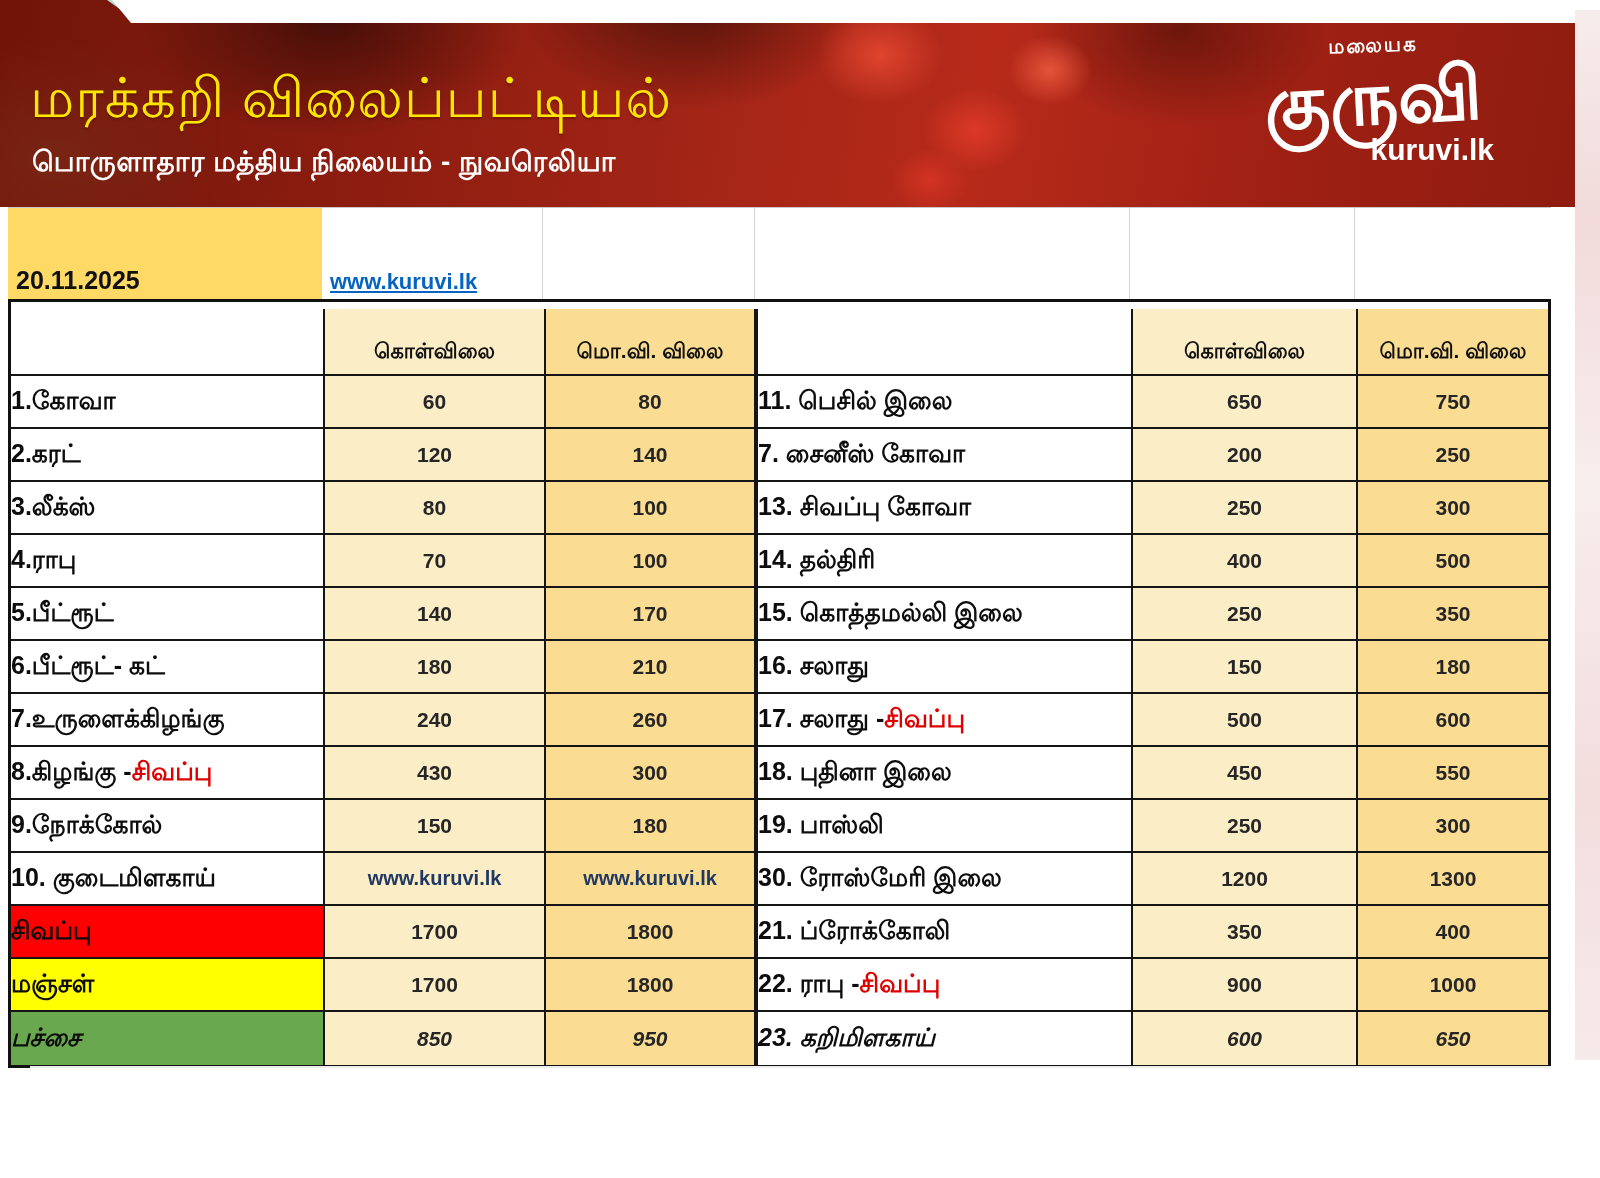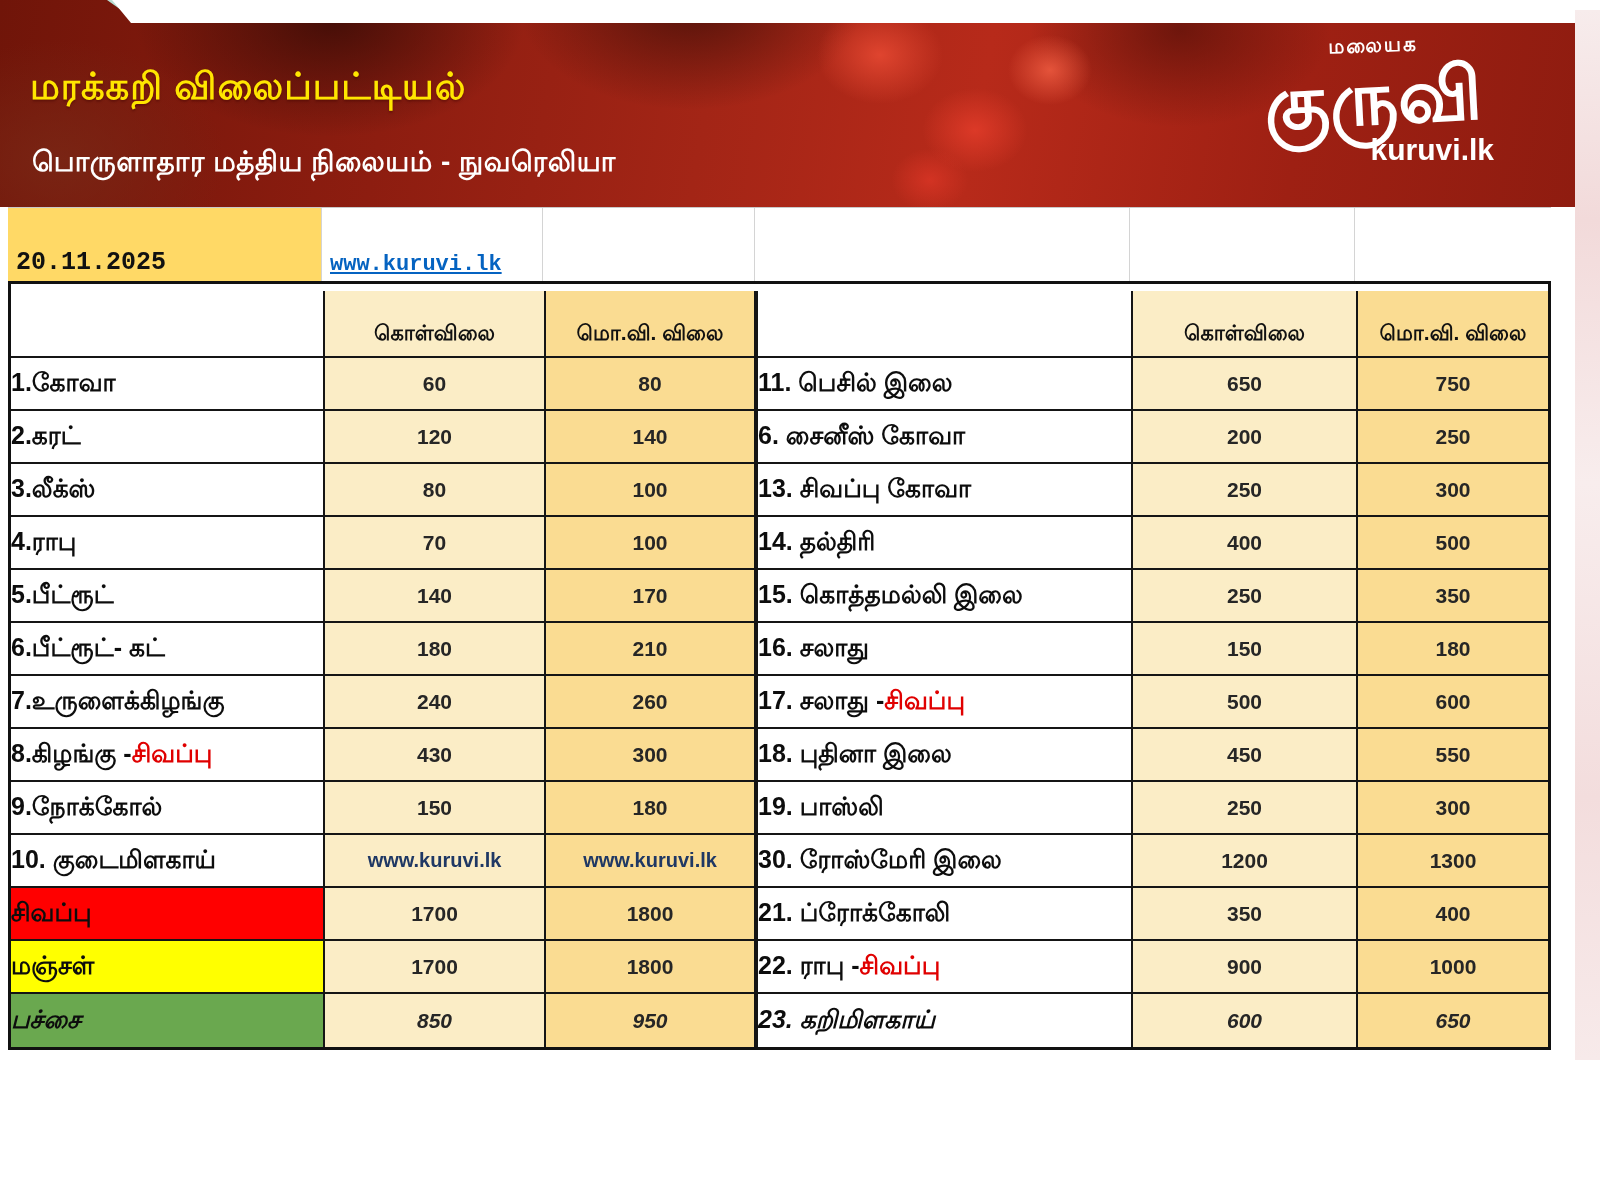--- a/index.html
+++ b/index.html
@@ -30,41 +30,41 @@
   }
   .top-teal {
     position:absolute; left:107px; top:0; width:26px; height:11px; background:#b9ddd2;
     clip-path:polygon(0 0,100% 0,60% 100%);
   }
   .edge-strip {
     position:absolute; right:0; top:10px; width:25px; height:1050px;
     background:linear-gradient(180deg,#f7ecec,#f2dada 20%,#f8eded 45%,#f3dddd 75%,#f7eaea);
   }
   .hero-title {
-    position:absolute; left:30px; top:66px; color:#ffe600; font-weight:bold;
-    font-size:37px; letter-spacing:1px; text-shadow:0 2px 2px rgba(60,0,0,.35);
+    position:absolute; left:30px; top:66px; color:#ffe600; font-weight:normal;
+    font-size:55px; letter-spacing:1px; text-shadow:0 2px 2px rgba(60,0,0,.35);
   }
   .hero-subtitle {
     position:absolute; left:32px; top:146px; color:#ffffff; font-weight:bold;
     font-size:28px; letter-spacing:.5px;
   }
   .logo {
     position:absolute; left:1238px; top:34px; width:270px; height:165px;
     color:#ffffff; text-align:center;
   }
   .logo-small { font-size:20px; font-weight:bold; transform:rotate(-2deg); letter-spacing:2px; }
   .logo-main  { font-size:74px; font-weight:bold; line-height:80px; transform:rotate(-3deg); }
   .logo-site  { font-size:30px; font-weight:bold; text-align:right; padding-right:14px; margin-top:-6px; }
 
   
   .sheet { position:absolute; left:8px; top:207px; width:1543px; }
 
   .info-row {
     display:grid; grid-template-columns:314px 221px 212px 375px 225px 190px;
-    height:74px; border-top:1px solid #c9c9c9;font-family:Liberation Mono, monospace;
+    height:92px; border-top:1px solid #c9c9c9;
   }
   .info-cell { border-right:1px solid #d4d4d4; display:flex; align-items:flex-end; padding:4px 8px; }
   .info-date { background:#ffd966; font-weight:bold; font-size:25px; color:#111; }
   .info-link a, .info-link span {
     color:#0563c1; text-decoration:underline; font-weight:600; font-size:22px;
   }
 
   .price-table {
     display:grid; grid-template-columns:314px 221px 212px 375px 225px 190px;
     grid-template-rows:74px repeat(13,53px);
@@ -151,21 +151,21 @@
           <span>11. பெசில் இலை</span>
         </div>
         <div class="cell c-num bg-buy">650</div>
         <div class="cell c-num bg-sell last-col">750</div>
         <div class="cell c-item ">
           <span>2.கரட்</span>
         </div>
         <div class="cell c-num bg-buy">120</div>
         <div class="cell c-num bg-sell mid-col">140</div>
         <div class="cell c-item ">
-          <span>6. சைனீஸ் கோவா</span>
+          <span>7. சைனீஸ் கோவா</span>
         </div>
         <div class="cell c-num bg-buy">200</div>
         <div class="cell c-num bg-sell last-col">250</div>
         <div class="cell c-item ">
           <span>3.லீக்ஸ்</span>
         </div>
         <div class="cell c-num bg-buy">80</div>
         <div class="cell c-num bg-sell mid-col">100</div>
         <div class="cell c-item ">
           <span>13. சிவப்பு கோவா</span>

